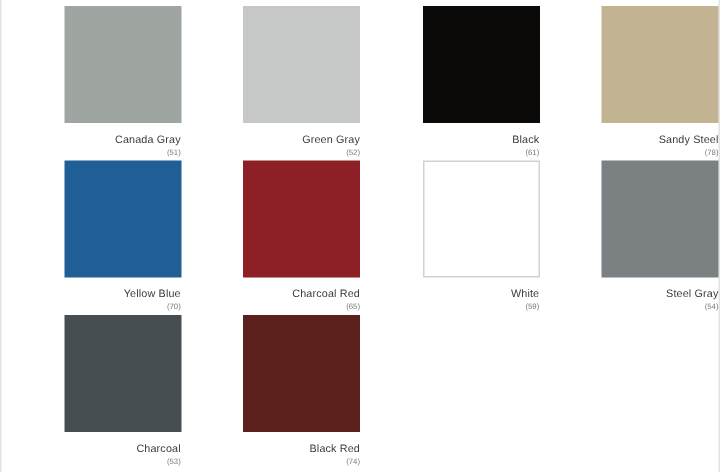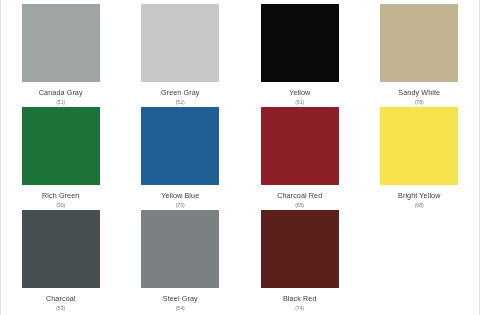--- a/index.html
+++ b/index.html
@@ -29,21 +29,21 @@
     top: 4px;
     display: grid;
     grid-template-columns: repeat(4, 1fr);
     grid-auto-rows: 103px;
     column-gap: 0px;
     row-gap: 0px;
   }
   .swatch-cell {
     display: flex;
     flex-direction: column;
-    align-items: center;
+    align-items: flex-end;
   }
   .swatch-chip {
     width: 78px;
     height: 78px;
     box-sizing: border-box;
   }
   .swatch-chip.bordered {
     border: 1px solid #d2d2d2;
   }
   .swatch-name {
@@ -74,57 +74,52 @@
         <div class="swatch-name">Canada Gray</div>
         <div class="swatch-code">(51)</div>
       </div>
       <div class="swatch-cell">
         <div class="swatch-chip" style="background: rgb(198, 200, 200);"></div>
         <div class="swatch-name">Green Gray</div>
         <div class="swatch-code">(52)</div>
       </div>
       <div class="swatch-cell">
         <div class="swatch-chip" style="background: rgb(11, 10, 9);"></div>
-        <div class="swatch-name">Yellow</div>
+        <div class="swatch-name">Black</div>
         <div class="swatch-code">(61)</div>
       </div>
       <div class="swatch-cell">
         <div class="swatch-chip" style="background: rgb(194, 179, 147);"></div>
-        <div class="swatch-name">Sandy White</div>
+        <div class="swatch-name">Sandy Steel</div>
         <div class="swatch-code">(78)</div>
-      </div>
-      <div class="swatch-cell">
-        <div class="swatch-chip" style="background: rgb(27, 115, 56);"></div>
-        <div class="swatch-name">Rich Green</div>
-        <div class="swatch-code">(30)</div>
       </div>
       <div class="swatch-cell">
         <div class="swatch-chip" style="background: rgb(31, 95, 150);"></div>
         <div class="swatch-name">Yellow Blue</div>
         <div class="swatch-code">(70)</div>
       </div>
       <div class="swatch-cell">
         <div class="swatch-chip" style="background: rgb(140, 32, 38);"></div>
         <div class="swatch-name">Charcoal Red</div>
         <div class="swatch-code">(65)</div>
       </div>
       <div class="swatch-cell">
-        <div class="swatch-chip" style="background: rgb(246, 227, 76);"></div>
-        <div class="swatch-name">Bright Yellow</div>
-        <div class="swatch-code">(68)</div>
+        <div class="swatch-chip bordered" style="background: rgb(255, 255, 255);"></div>
+        <div class="swatch-name">White</div>
+        <div class="swatch-code">(59)</div>
+      </div>
+      <div class="swatch-cell">
+        <div class="swatch-chip" style="background: rgb(123, 128, 130);"></div>
+        <div class="swatch-name">Steel Gray</div>
+        <div class="swatch-code">(54)</div>
       </div>
       <div class="swatch-cell">
         <div class="swatch-chip" style="background: rgb(70, 78, 81);"></div>
         <div class="swatch-name">Charcoal</div>
         <div class="swatch-code">(53)</div>
-      </div>
-      <div class="swatch-cell">
-        <div class="swatch-chip" style="background: rgb(123, 128, 130);"></div>
-        <div class="swatch-name">Steel Gray</div>
-        <div class="swatch-code">(54)</div>
       </div>
       <div class="swatch-cell">
         <div class="swatch-chip" style="background: rgb(92, 32, 28);"></div>
         <div class="swatch-name">Black Red</div>
         <div class="swatch-code">(74)</div>
       </div>
     </div>
 </div>
 
 </body></html>

